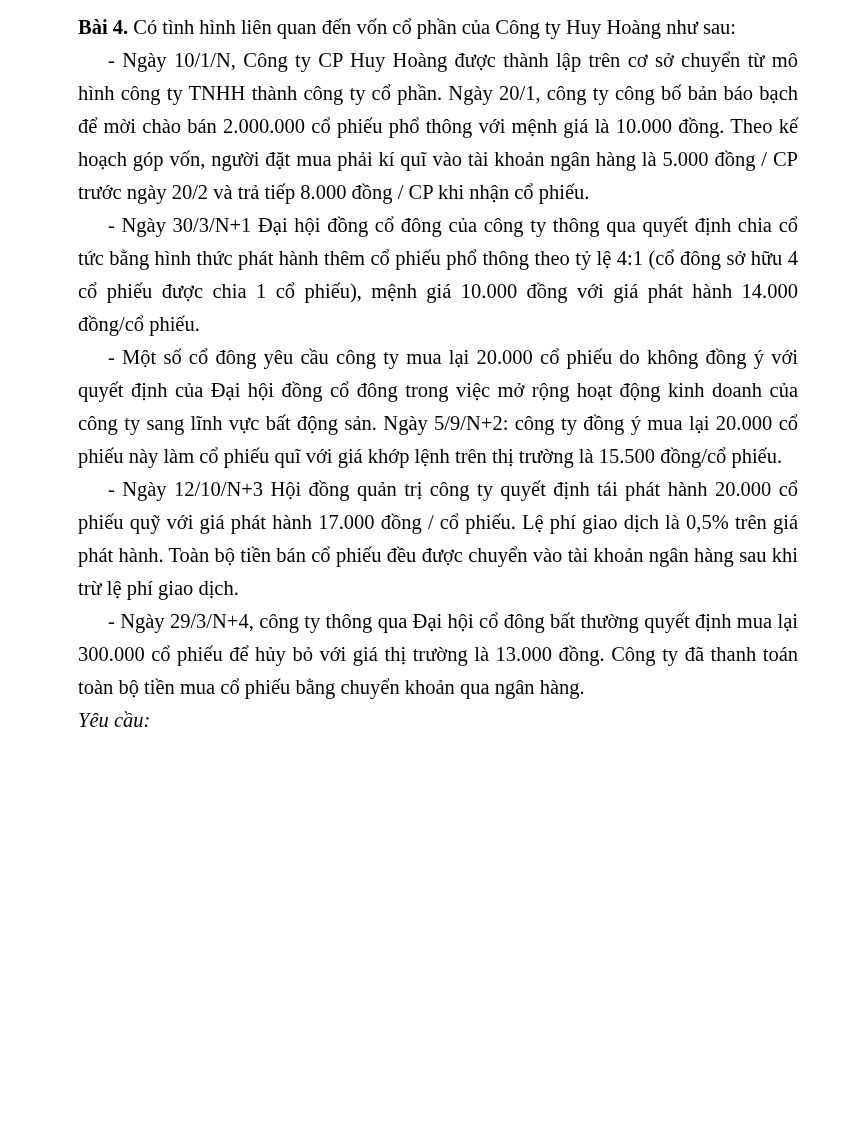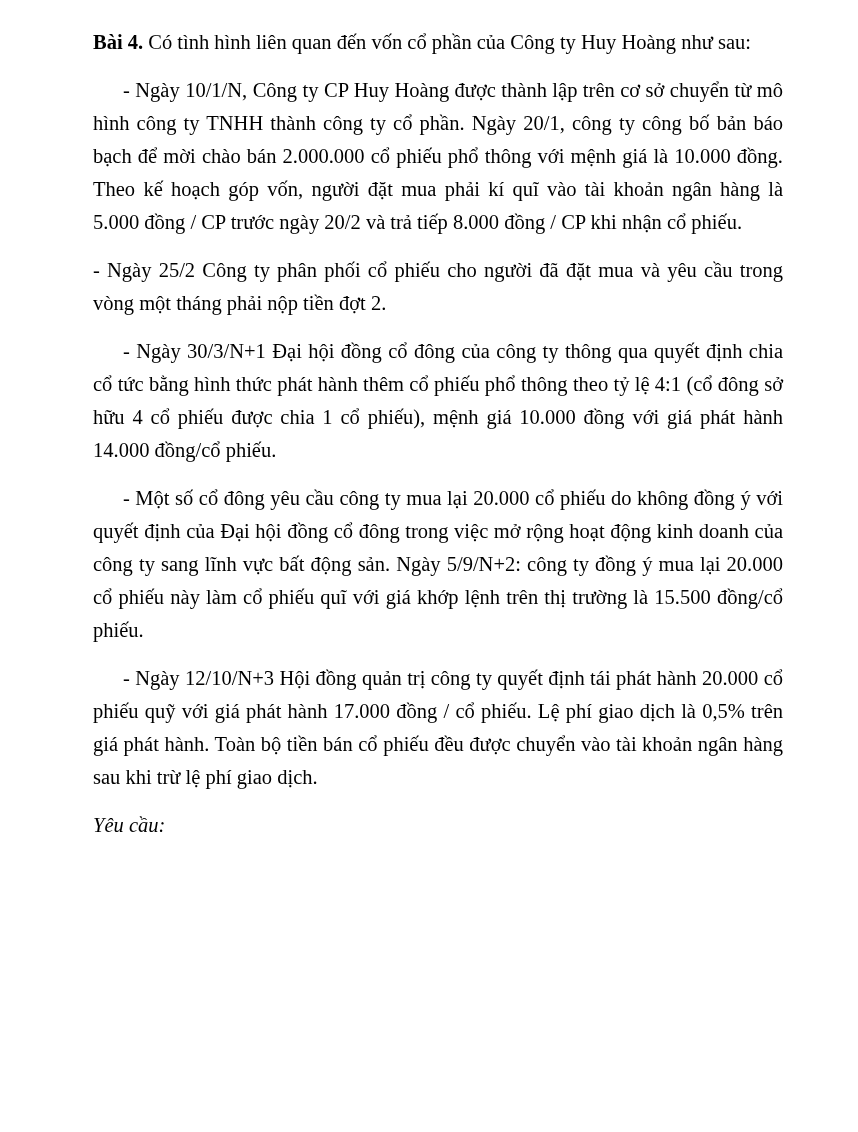--- a/index.html
+++ b/index.html
@@ -14,21 +14,21 @@
     box-sizing: border-box;
     background: #ffffff;
     padding: 11px 60px 40px 78px;
     overflow: hidden;
     font-family: "Liberation Serif", "DejaVu Serif", serif;
     font-size: 20.5px;
     line-height: 33px;
     color: #000000;
   }
   .para {
-    margin: 15px;
+    margin: 0;
     text-align: justify;
   }
   .para.indent {
     text-indent: 30px;
   }
   .title-label {
     font-weight: bold;
   }
   .req-heading {
     font-style: italic;
@@ -40,27 +40,27 @@
 </head>
 <body>
 
 <div class="page">
 
   <p class="para"><span class="title-label">Bài 4.</span><span> Có tình hình liên quan đến vốn cổ phần của Công ty Huy Hoàng như sau:</span></p>
 
   <p class="para indent">- Ngày 10/1/N, Công ty CP Huy Hoàng được thành lập trên cơ sở chuyển từ mô hình công ty TNHH thành công ty cổ phần. Ngày 20/1, công ty công bố bản báo bạch để mời chào bán 2.000.000 cổ phiếu phổ thông với mệnh giá là 10.000 đồng. Theo kế hoạch góp vốn, người đặt mua phải kí quĩ vào tài khoản ngân hàng là 5.000 đồng / CP trước ngày 20/2 và trả tiếp 8.000 đồng / CP khi nhận cổ phiếu.</p>
 
 
-  <p class="para">- Ngày 25/2 Công ty phân phối cổ phiếu cho người đã đặt mua và yêu cầu trong vòng một tháng phải nộp tiền đợt 2.</p>
 
 
   <p class="para indent">- Ngày 30/3/N+1 Đại hội đồng cổ đông của công ty thông qua quyết định chia cổ tức bằng hình thức phát hành thêm cổ phiếu phổ thông theo tỷ lệ 4:1 (cổ đông sở hữu 4 cổ phiếu được chia 1 cổ phiếu), mệnh giá 10.000 đồng với giá phát hành 14.000 đồng/cổ phiếu.</p>
 
   <p class="para indent">- Một số cổ đông yêu cầu công ty mua lại 20.000 cổ phiếu do không đồng ý với quyết định của Đại hội đồng cổ đông trong việc mở rộng hoạt động kinh doanh của công ty sang lĩnh vực bất động sản. Ngày 5/9/N+2: công ty đồng ý mua lại 20.000 cổ phiếu này làm cổ phiếu quĩ với giá khớp lệnh trên thị trường là 15.500 đồng/cổ phiếu.</p>
 
   <p class="para indent">- Ngày 12/10/N+3 Hội đồng quản trị công ty quyết định tái phát hành 20.000 cổ phiếu quỹ với giá phát hành 17.000 đồng / cổ phiếu. Lệ phí giao dịch là 0,5% trên giá phát hành. Toàn bộ tiền bán cổ phiếu đều được chuyển vào tài khoản ngân hàng sau khi trừ lệ phí giao dịch.</p>
 
+  <p class="para indent">- Ngày 29/3/N+4, công ty thông qua Đại hội cổ đông bất thường quyết định mua lại 300.000 cổ phiếu để hủy bỏ với giá thị trường là 13.000 đồng. Công ty đã thanh toán toàn bộ tiền mua cổ phiếu bằng chuyển khoản qua ngân hàng.</p>
 
   <p class="para req-heading">Yêu cầu:</p>
 
 
 
 </div>
 
 </body></html>

